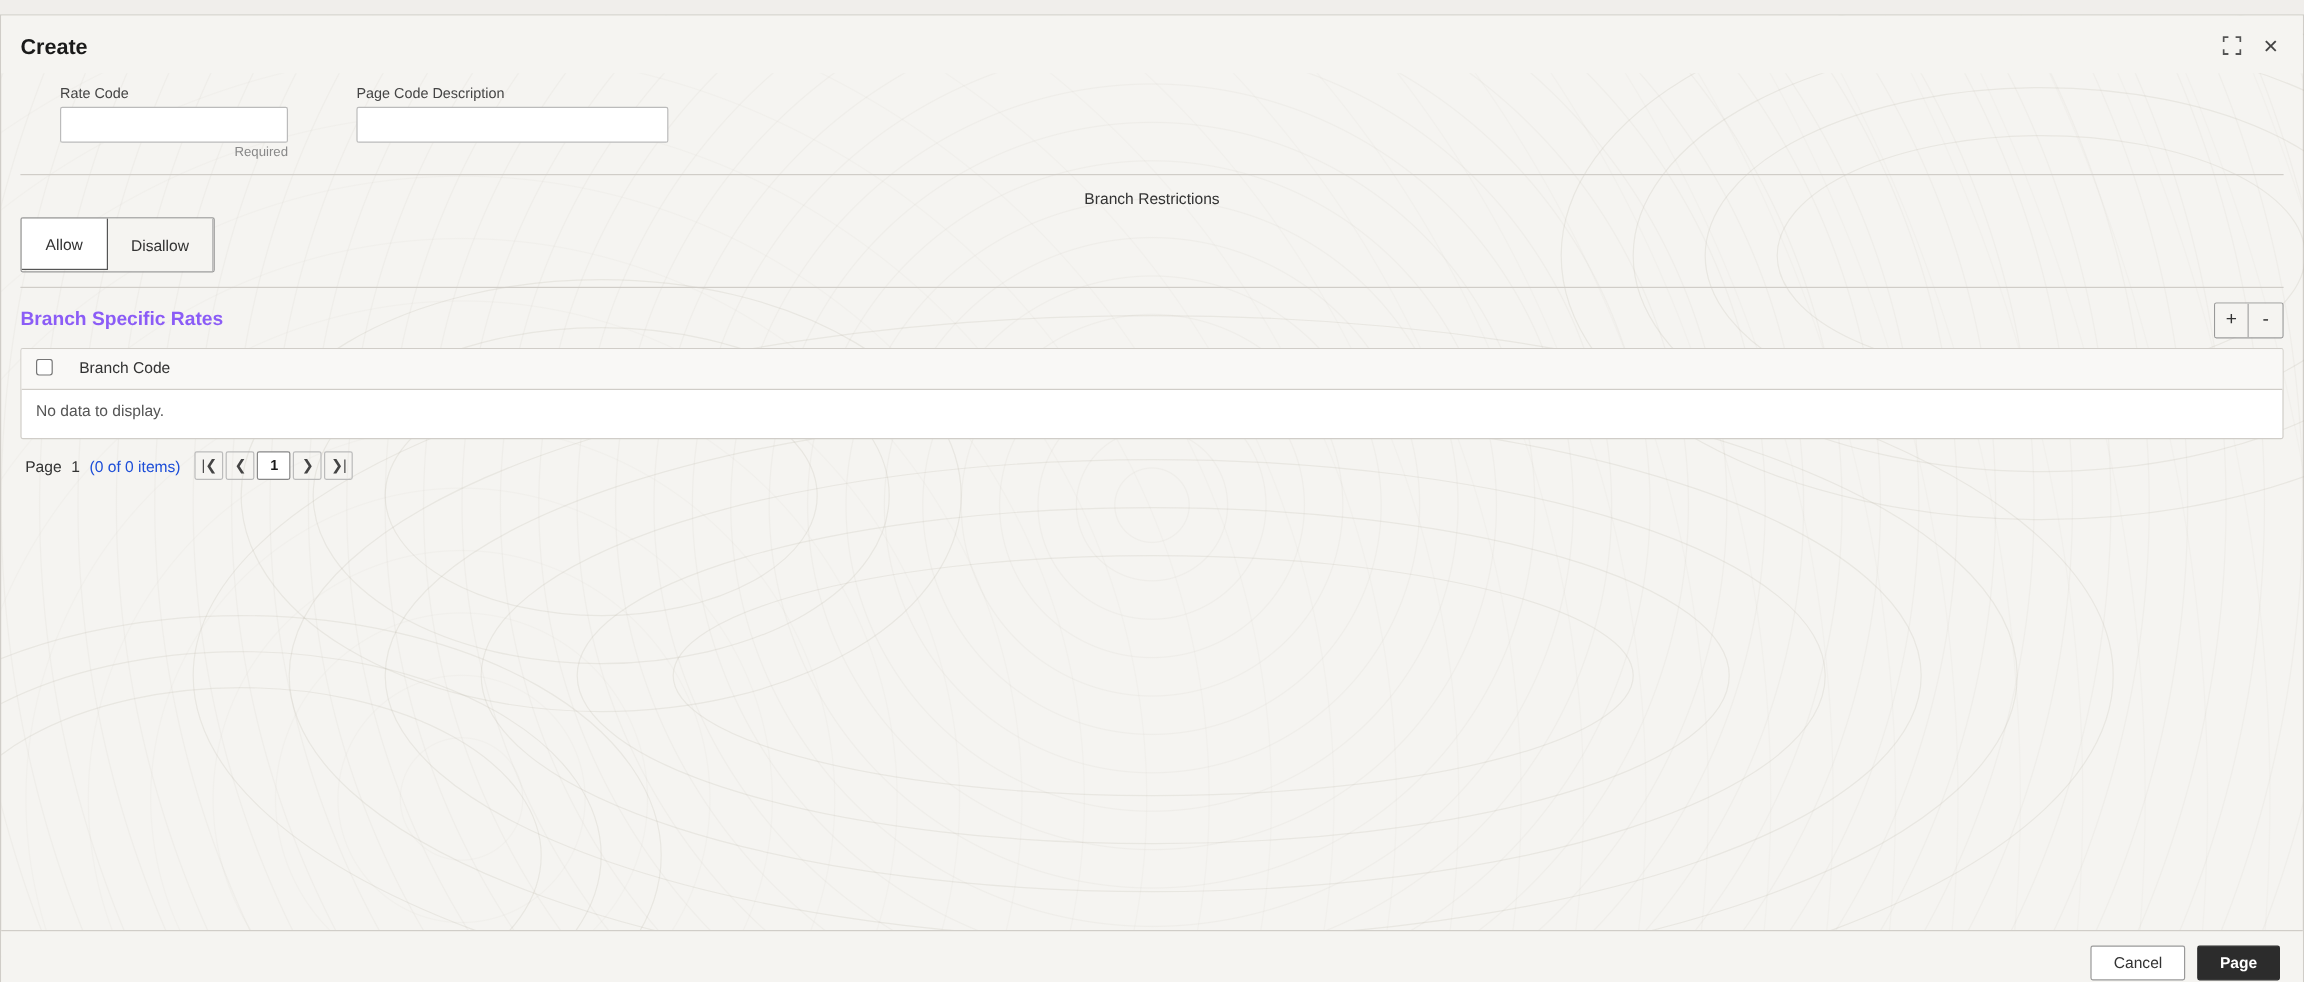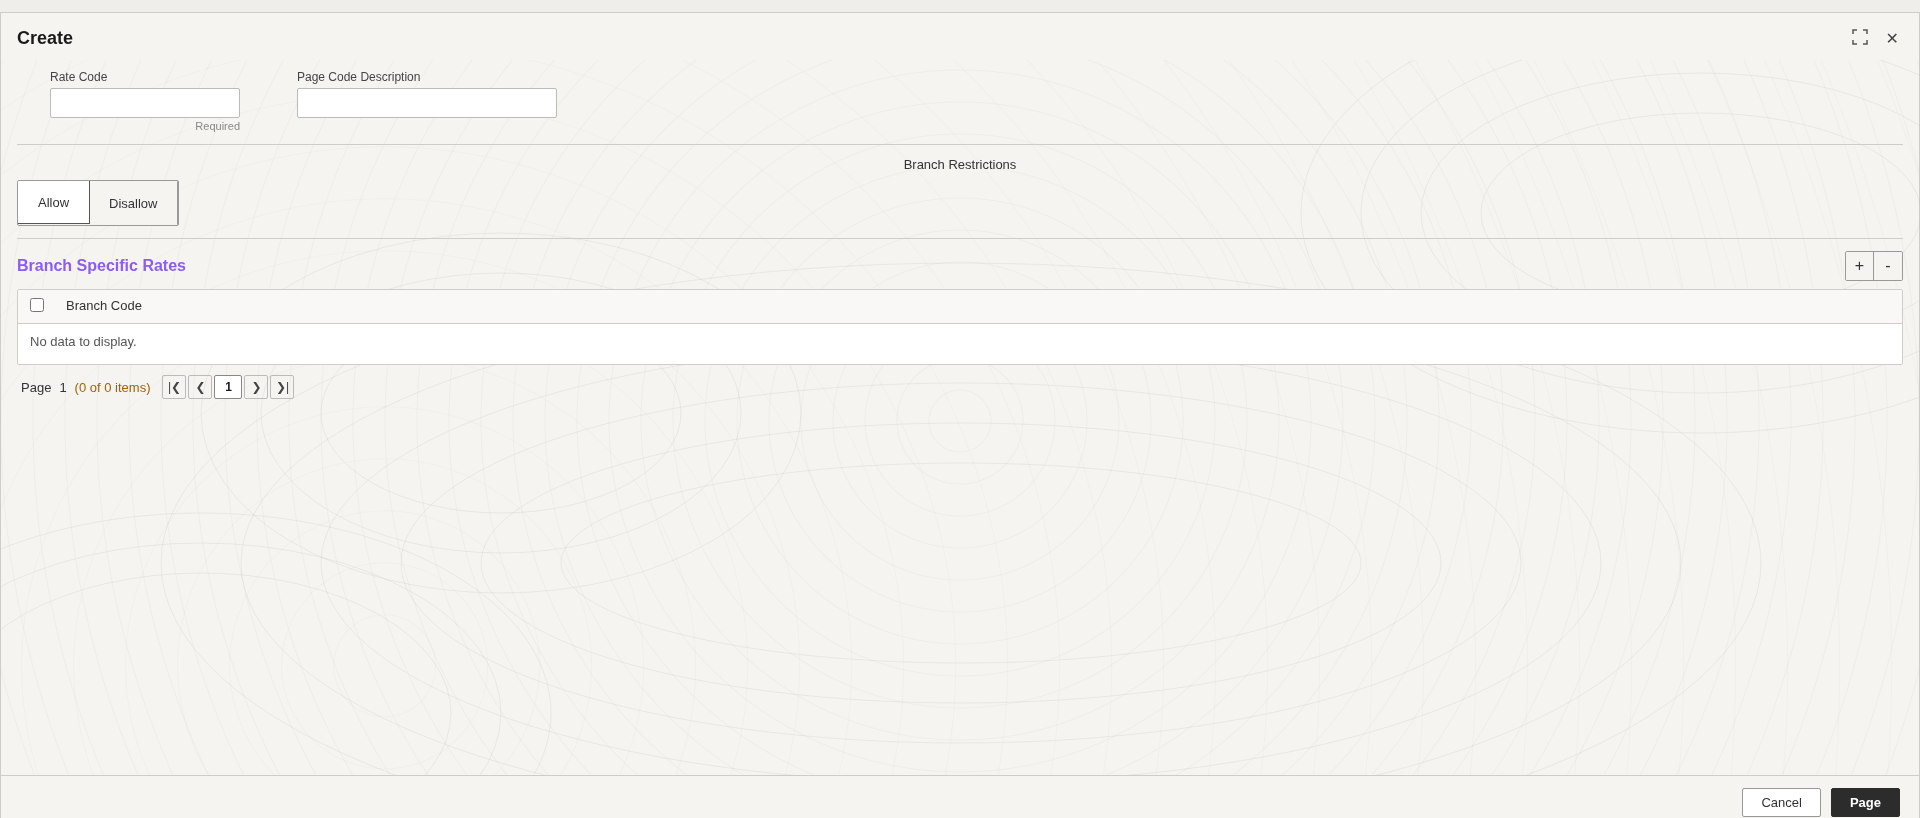--- a/index.html
+++ b/index.html
@@ -239,21 +239,21 @@
       display: flex;
       align-items: center;
       gap: 8px;
       padding: 10px 4px;
       font-size: 13px;
       color: #333;
     }
 
     .page-label { }
     .page-number-display { }
-    .page-info { color: #a16207; }
+    .page-info { color: #1d4ed8; }
 
     .page-nav-btns {
       display: flex;
       align-items: center;
       gap: 2px;
       margin-left: 4px;
     }
 
     .page-nav-btn {
       background: none;

